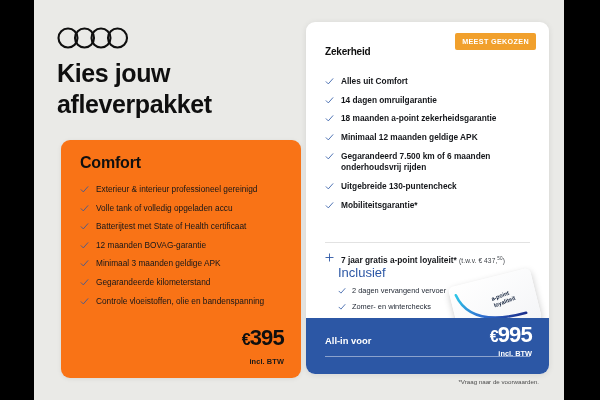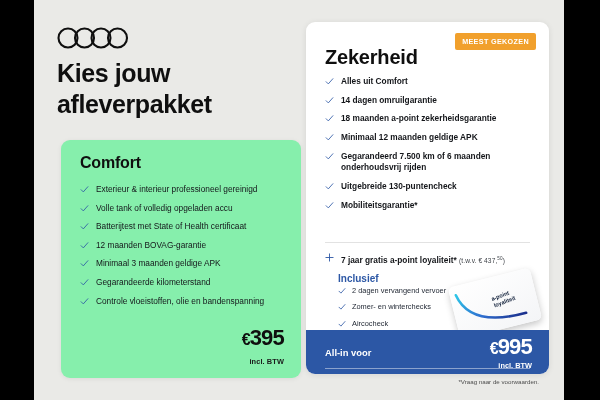--- a/index.html
+++ b/index.html
@@ -62,21 +62,21 @@
     width: 230px;
     font-size: 25px;
     line-height: 31px;
     font-weight: 700;
     letter-spacing: -0.4px;
     color: #0f0f0f;
   }
 
   .card {
     position: absolute;
-    background: #86efac;
+    background: #f97316;
     border-radius: 9px;
     box-shadow: 0 1px 5px rgba(0,0,0,0.07);
   }
   .comfort-card {
     left: 27px;
     top: 140px;
     width: 240px;
     height: 238px;
   }
   .card-title {
@@ -157,21 +157,21 @@
     font-size: 7.2px;
     font-weight: 700;
     letter-spacing: 0.35px;
     padding: 4px 7px 3.5px 7px;
     border-radius: 2px;
   }
   .zeker-title {
     position: absolute;
     left: 19px;
     top: 24px;
-    font-size: 20px;
+    font-size: 10px;
     font-weight: 700;
     color: #0f0f0f;
     letter-spacing: -0.2px;
   }
   .zeker-list {
     position: absolute;
     left: 19px;
     top: 54px;
     width: 212px;
     margin: 0;
@@ -218,23 +218,23 @@
     font-size: 6.6px;
     font-weight: 400;
     color: #3b3f45;
     letter-spacing: 0.1px;
   }
   .loyalty-note sup { font-size: 4.6px; }
 
   .inclusief-title {
     position: absolute;
     left: 32px;
-    top: 251px;
-    font-size: 10px;
-    font-weight: 700;
+    top: 243px;
+    font-size: 13px;
+    font-weight: 400;
     color: #2c57a5;
   }
   .inclusief-list {
     position: absolute;
     left: 32px;
     top: 264px;
     width: 140px;
     margin: 0;
     padding: 0;
     list-style: none;
@@ -282,21 +282,21 @@
     color: #11203a;
     line-height: 7px;
     transform: rotate(-7deg);
   }
 
   .blue-bar {
     position: absolute;
     left: 0;
     bottom: 0;
     width: 243px;
-    height: 44px;
+    height: 56px;
     background: #2c57a5;
   }
   .blue-bar-label {
     position: absolute;
     left: 19px;
     top: 17px;
     font-size: 9.4px;
     font-weight: 600;
     color: #ffffff;
   }

